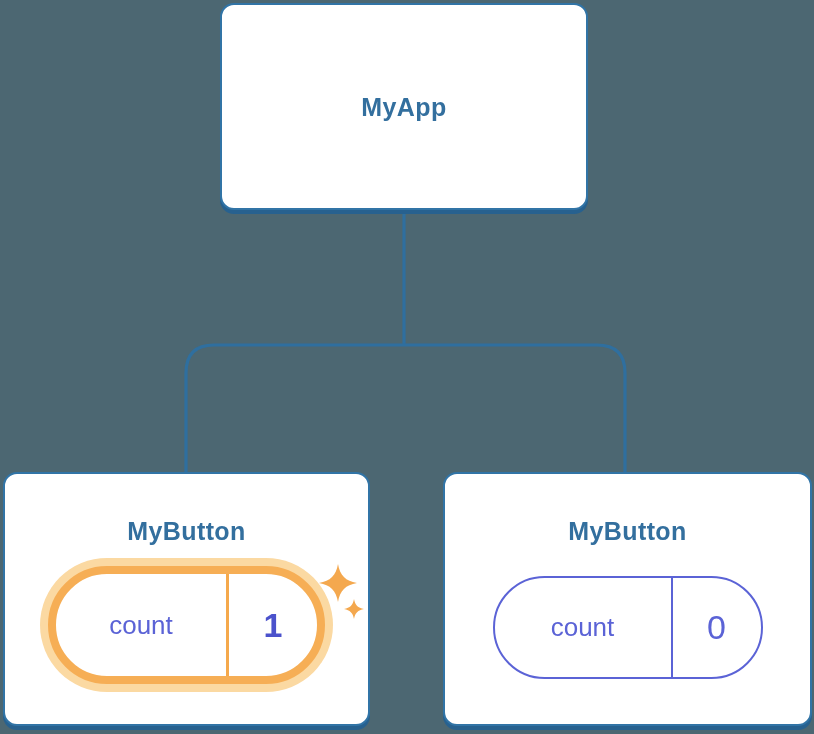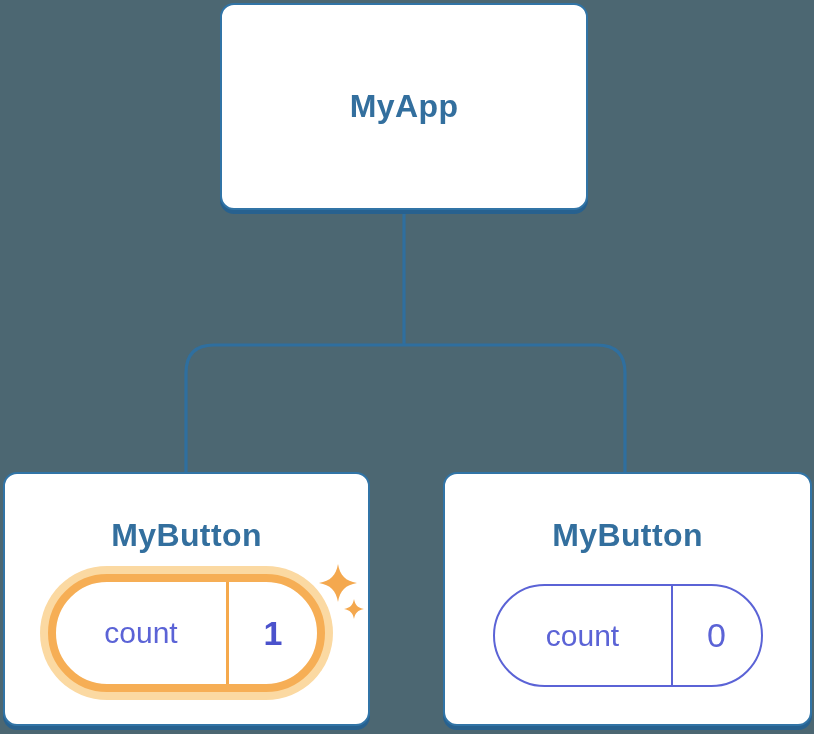--- a/index.html
+++ b/index.html
@@ -35,21 +35,21 @@
     align-items: center;
   }
   .node--root {
     left: 220px; top: 3px;
     width: 368px; height: 207px;
     justify-content: center;
   }
   .node--child-left  { left: 3px;   top: 472px; width: 367px; height: 254px; }
   .node--child-right { left: 443px; top: 472px; width: 369px; height: 254px; }
   .node-title {
-    font-size: 32px;
+    font-size: 25px;
     font-weight: 700;
     letter-spacing: 0.4px;
     color: var(--heading, #336f9e);
     line-height: 1.2;
   }
   .node--child-left .node-title,
   .node--child-right .node-title { margin-top: 42px; }
   .pill {
     display: flex;
     align-items: stretch;
@@ -64,21 +64,21 @@
     box-shadow: 0 0 0 8px var(--highlight-halo, #fbd9a2);
   }
   .pill--normal {
     width: 270px; height: 103px;
     margin-top: 30px;
     border: 2px solid var(--state-purple, #5b63d6);
   }
   .pill-key {
     flex: 1;
     display: flex; align-items: center; justify-content: center;
-    font-size: 30px;
+    font-size: 26px;
     color: var(--state-purple, #5b63d6);
   }
   .pill-divider--orange { width: 3px; background: var(--divider-orange, #f5a94c); }
   .pill-divider--purple { width: 2px; background: var(--state-purple, #5b63d6); }
   .pill-value {
     width: 88px;
     display: flex; align-items: center; justify-content: center;
     font-size: 34px;
     color: var(--state-purple, #5b63d6);
   }

